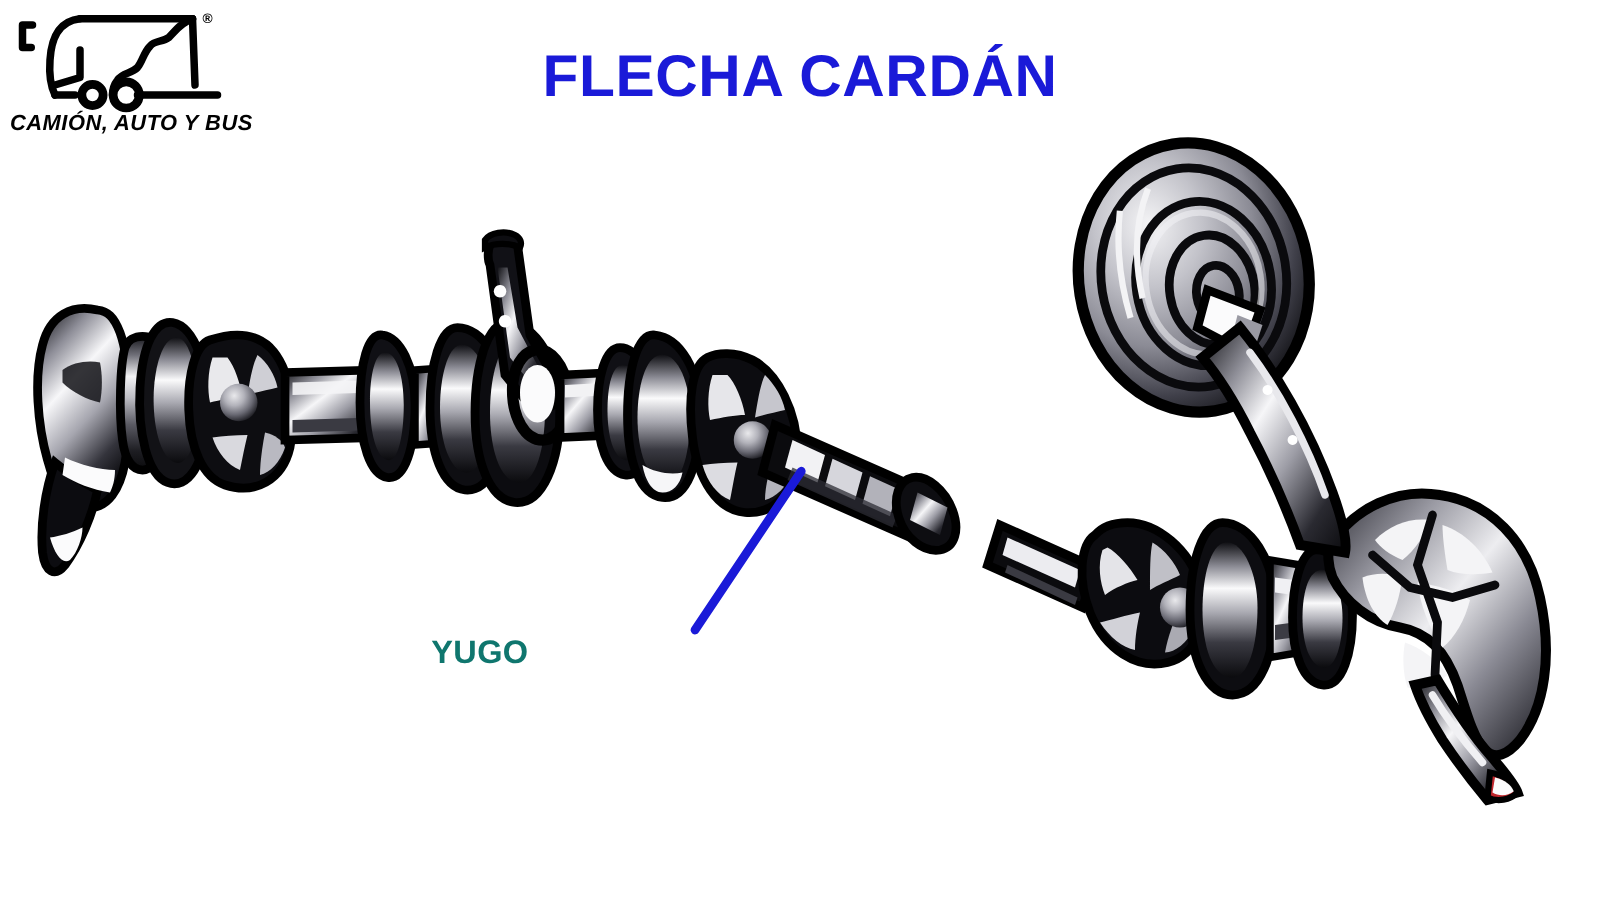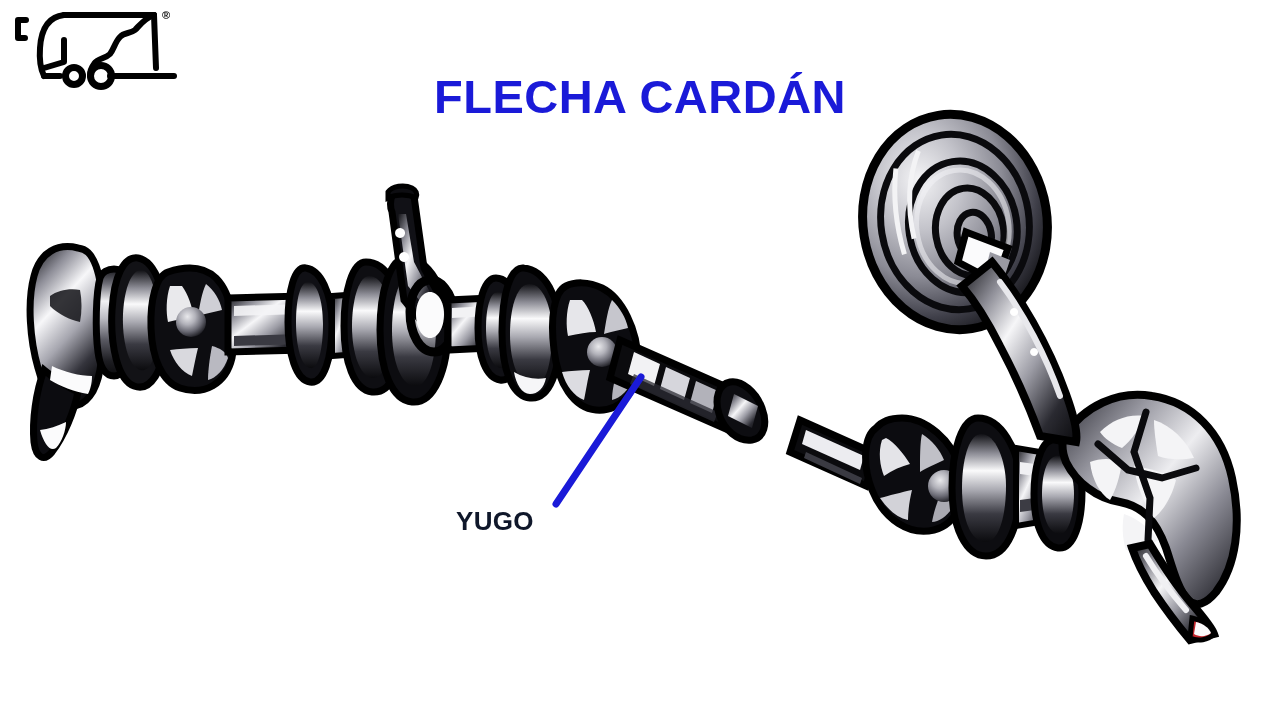--- a/index.html
+++ b/index.html
@@ -61,43 +61,42 @@
     position: absolute;
     left: 0;
     top: 36px;
     width: 1280px;
     text-align: center;
     font-size: 47px;
     font-weight: 700;
     letter-spacing: 0.5px;
     color: #1a1ad8;
     line-height: 1.05;
-    margin-top: 36px;
   }
 
   
   #illustration {
     position: absolute;
     left: 0;
     top: 0;
     width: 1280px;
     height: 720px;
   }
 
   
   #callout-label {
     position: absolute;
     left: 345px;
     top: 506px;
     width: 300px;
-    text-align: center;
+    text-align: left;
     font-size: 26px;
     font-weight: 700;
     letter-spacing: 0.3px;
-    color: #0f172a;
+    color: #0f766e;
     line-height: 1.16;
   }
   #callout-label .l2 { display: block; }
 </style>
 </head>
 <body>
 
 <div id="stage">
 
   <div id="logo">
@@ -119,20 +118,21 @@
 
         <path d="M106 72 L170 72"></path>
       </g>
 
       <g fill="none" stroke="#000000" stroke-width="7">
         <circle cx="70" cy="72" r="8.5"></circle>
         <circle cx="97" cy="72" r="10.5"></circle>
       </g>
     </svg>
     <span id="logo-reg">®</span>
+    <div id="logo-text">CAMIÓN, AUTO Y BUS</div>
   </div>
 
   <div id="title">FLECHA CARDÁN</div>
 
   <svg id="illustration" viewBox="0 0 1280 720">
     <defs>
 
       <linearGradient id="cyl" x1="0" y1="0" x2="0" y2="1">
         <stop offset="0%" stop-color="#15151a"></stop>
         <stop offset="14%" stop-color="#6f6f78"></stop>

